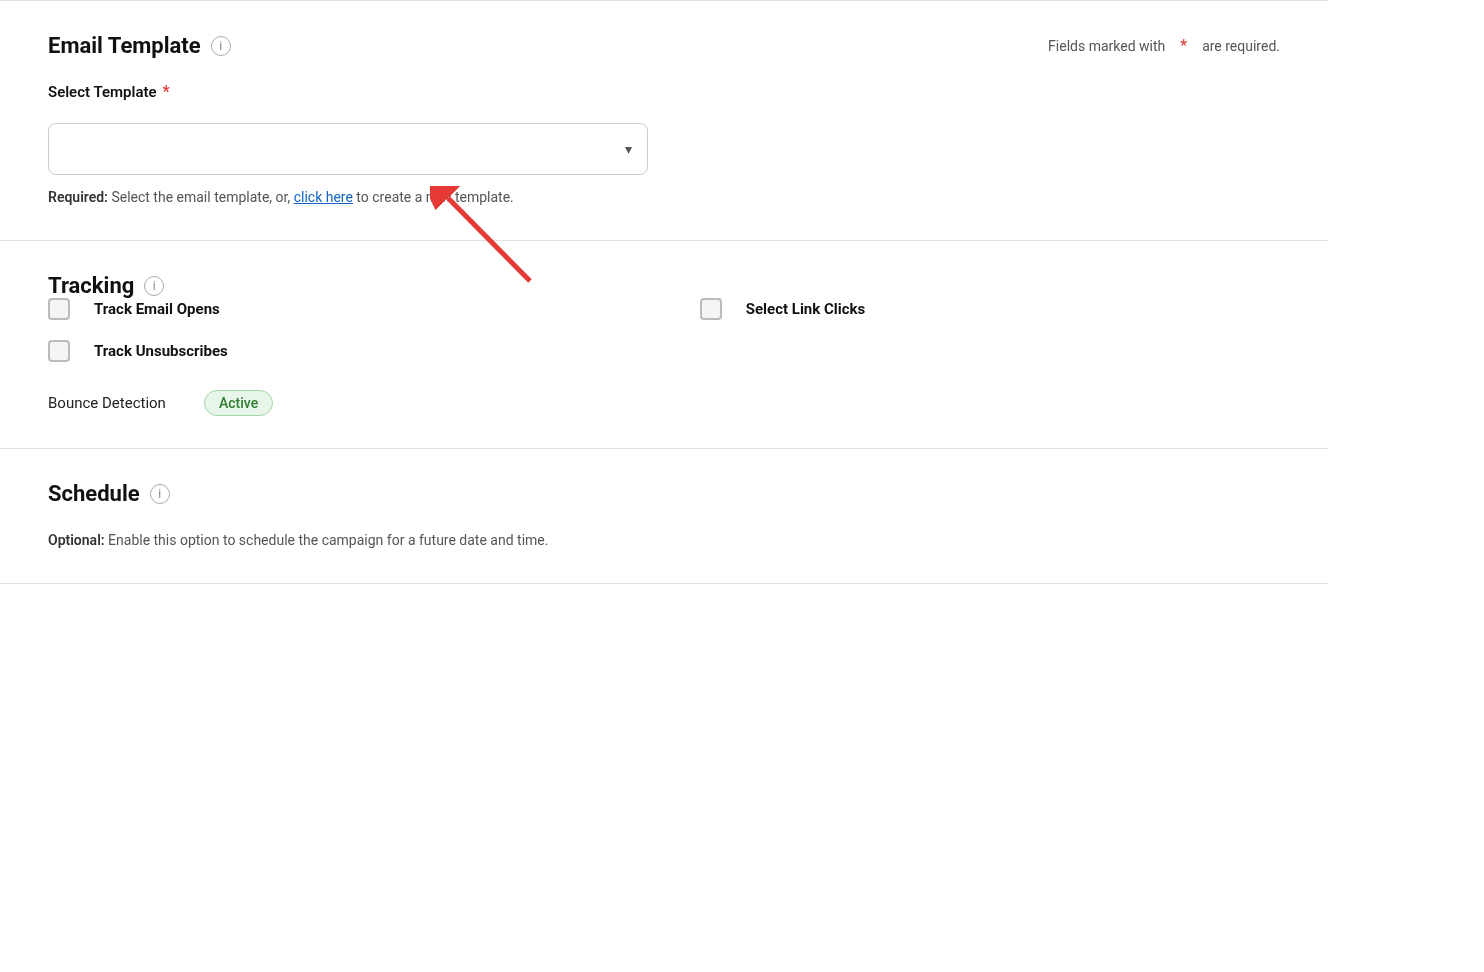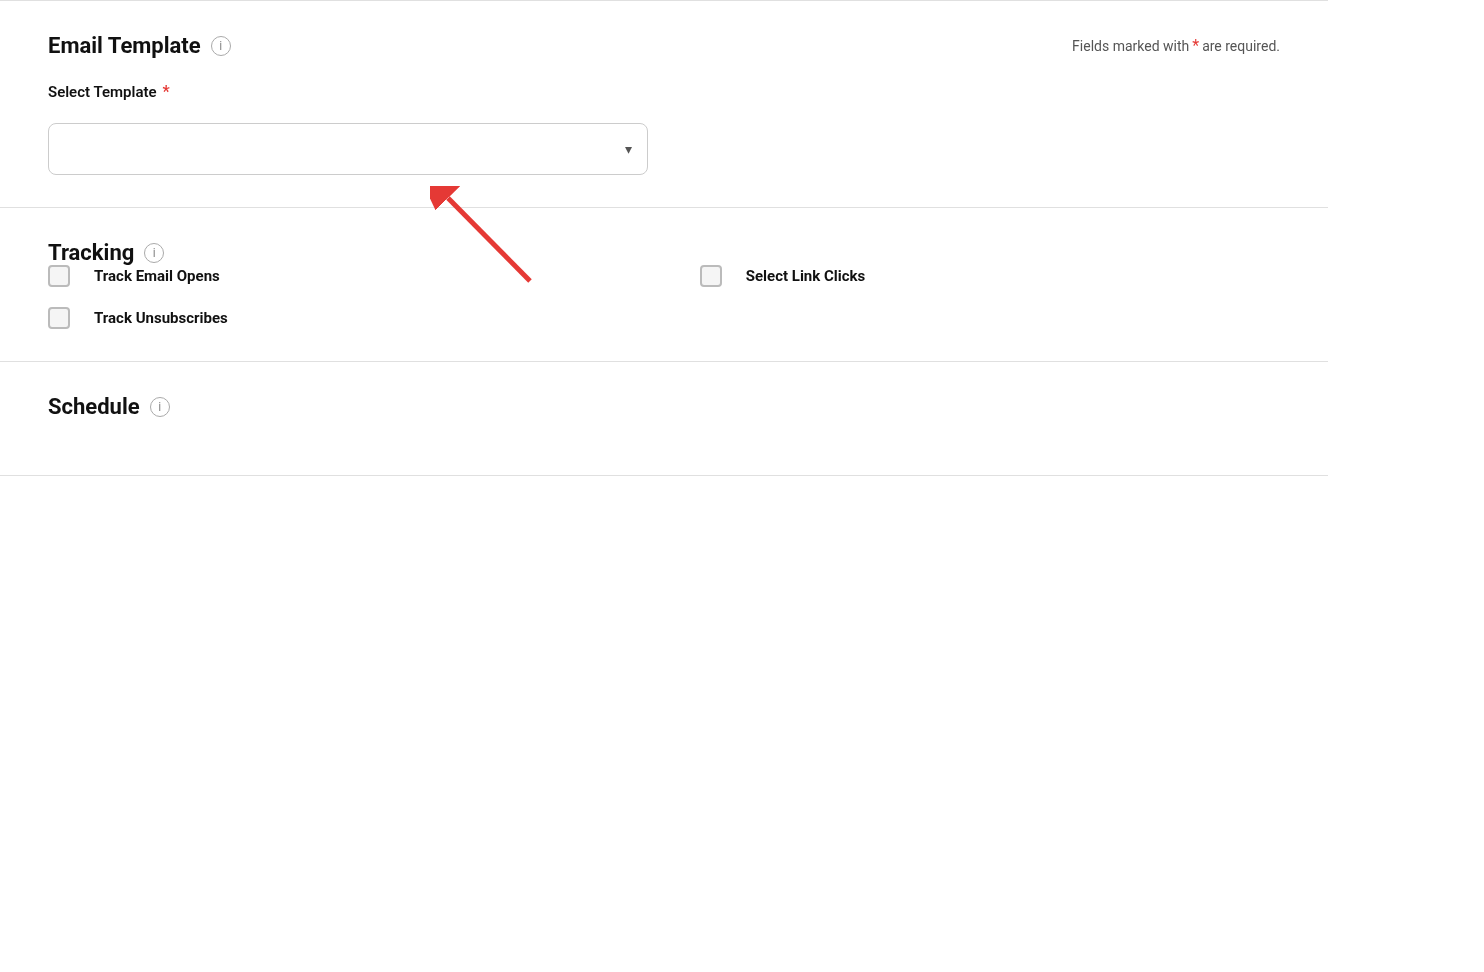--- a/index.html
+++ b/index.html
@@ -58,21 +58,21 @@
       font-weight: 400;
       cursor: pointer;
       flex-shrink: 0;
     }
 
     .required-notice {
       font-size: 14px;
       color: #555555;
       display: flex;
       align-items: center;
-      gap: 3px;
+      gap: 15px;
     }
 
     .required-star {
       color: #e53935;
       font-size: 16px;
     }
 
     .field-label {
       font-size: 15px;
       font-weight: 600;
@@ -290,20 +290,24 @@
       <span class="required-star">*</span>
     </div>
 
     <div class="select-wrapper">
       <select class="select-dropdown">
         <option value=""></option>
       </select>
       <span class="chevron-icon">▾</span>
     </div>
 
+    <div class="hint-text">
+      <span class="hint-label">Required:</span>
+      <span> Select the email template, or, </span><a class="hint-link">click here</a><span> to create a new template.</span>
+    </div>
 
     <div class="arrow-annotation">
       <svg class="arrow-svg" width="130" height="110" viewBox="0 0 130 110">
 
         <defs>
           <marker id="arrowhead" markerWidth="10" markerHeight="7" refX="0" refY="3.5" orient="auto">
             <polygon points="0 0, 10 3.5, 0 7" fill="#e53935"></polygon>
           </marker>
         </defs>
         <line x1="100" y1="95" x2="18" y2="12" stroke="#e53935" stroke-width="5" marker-end="url(#arrowhead)"></line>
@@ -334,32 +338,40 @@
         </div>
       </div>
 
       <div>
         <div class="checkbox-item">
           <div class="checkbox-box"></div>
           <span class="checkbox-label">Track Unsubscribes</span>
         </div>
       </div>
 
+      <div class="detection-row">
+        <span class="detection-label">Bounce Detection</span>
+        <span class="badge-active">Active</span>
+      </div>
 
 
     </div>
 
   </div>
 
   <div class="section">
 
     <div class="section-title" style="margin-bottom: 24px;">
       <span>Schedule</span>
       <span class="info-icon">
         <span>i</span>
       </span>
     </div>
 
 
+    <div class="optional-hint">
+      <span class="optional-label">Optional:</span>
+      <span> Enable this option to schedule the campaign for a future date and time.</span>
+    </div>
 
   </div>
 
 </div>
 
 </body></html>

